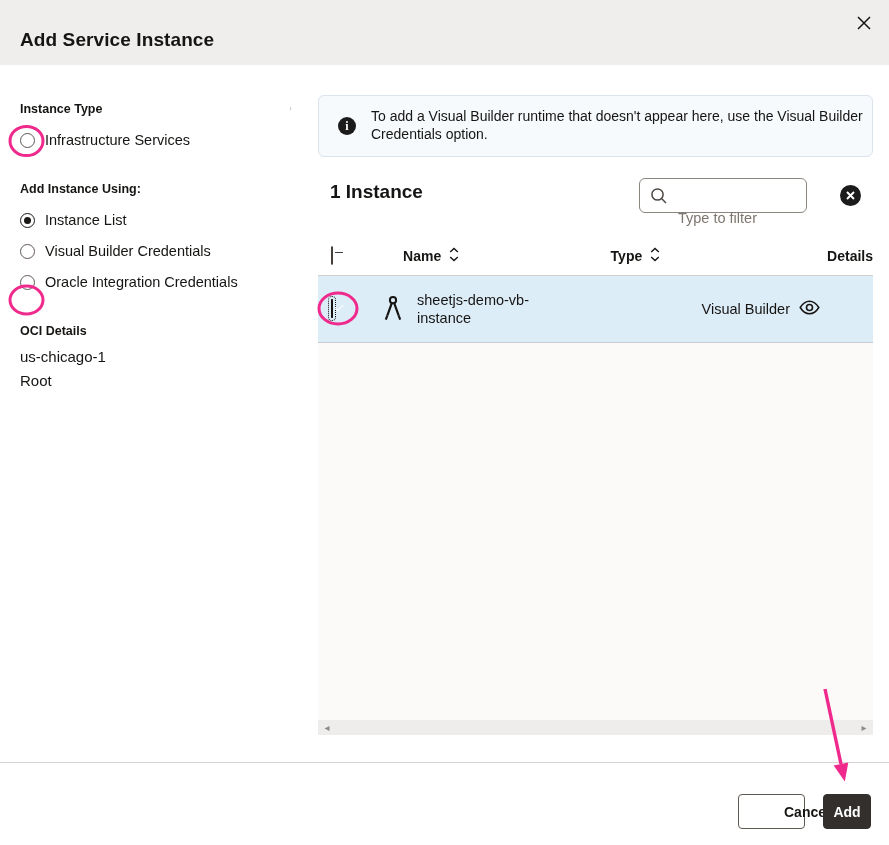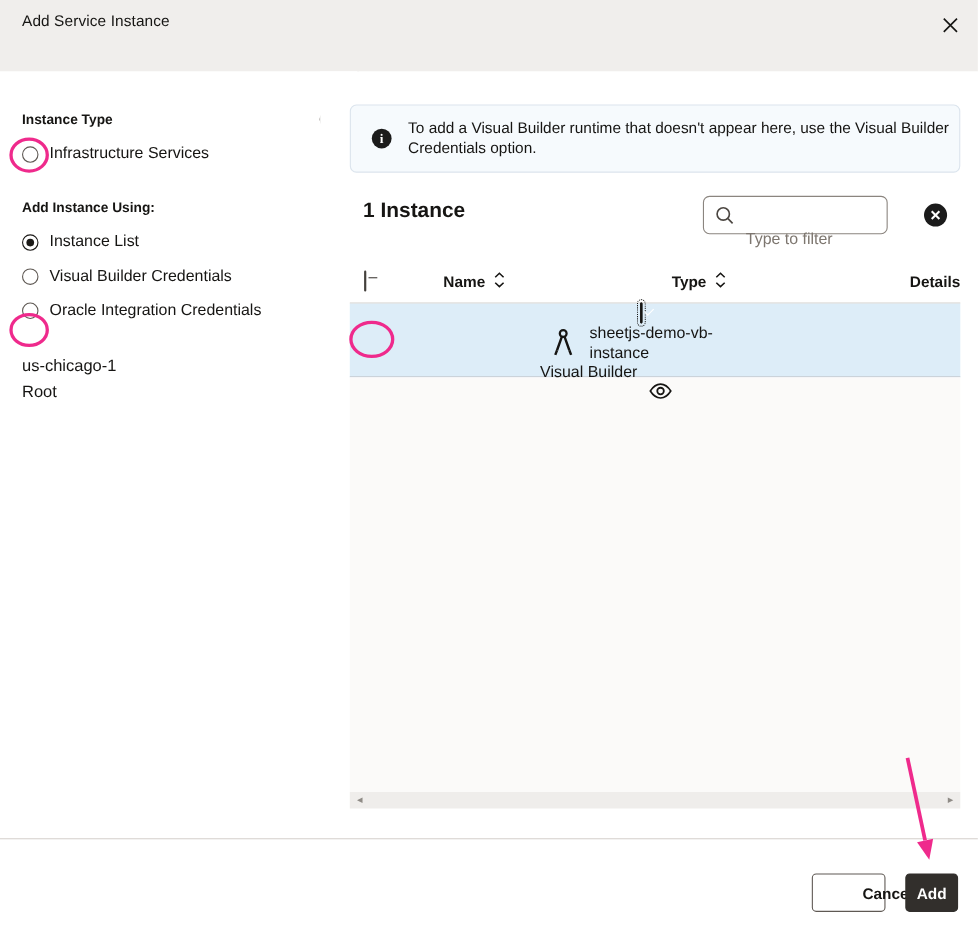--- a/index.html
+++ b/index.html
@@ -1,21 +1,21 @@
 <!DOCTYPE html>
 <html><head>
 <meta charset="utf-8">
 <style>
   html,body{margin:0;padding:0;background:#fff;}
   body{width:889px;height:845px;overflow:hidden;font-family:"Liberation Sans",sans-serif;color:#161513;}
   .dialog{position:relative;width:889px;height:845px;background:#fff;}
 
   
   .dlg-header{position:absolute;left:0;top:0;width:100%;height:65px;background:#f0eeec;box-sizing:border-box;}
-  .dlg-title{position:absolute;left:20px;top:11px;font-size:14px;font-weight:400;letter-spacing:.1px;}
+  .dlg-title{position:absolute;left:20px;top:29px;font-size:19px;font-weight:700;letter-spacing:.1px;}
   .close-btn{position:absolute;right:13px;top:12px;width:24px;height:24px;border:none;background:transparent;cursor:pointer;padding:0;}
 
   
   .sidebar{position:absolute;left:0;top:65px;width:326px;height:697px;border-right:1px solid #d7d3cf;box-sizing:border-box;padding:37px 24px 0 20px;background:#fff;}
   .side-label{position:relative;font-size:12.5px;font-weight:700;margin:0 0 16px 0;}
   .help-icn{position:absolute;right:-6px;top:-2px;}
   .radio-row{display:flex;align-items:flex-start;gap:10px;margin-bottom:14px;font-size:14.5px;line-height:1.22;}
   .radio{flex:0 0 auto;width:15px;height:15px;border-radius:50%;border:1.4px solid #5f5954;box-sizing:border-box;background:#fff;position:relative;margin-top:1px;}
   .radio.sel{border:1.6px solid #1b1917;}
   .radio.sel::after{content:"";position:absolute;left:50%;top:50%;width:7px;height:7px;margin:-3.5px 0 0 -3.5px;border-radius:50%;background:#1b1917;}
@@ -35,28 +35,28 @@
   .filter-box{position:absolute;right:66px;top:0;width:168px;height:35px;border:1px solid #8b857f;border-radius:6px;box-sizing:border-box;background:#fff;display:flex;align-items:center;padding:0 10px;gap:8px;}
   .filter-input{border:none;outline:none;flex:1;min-width:0;font-size:14.5px;font-family:inherit;color:#161513;background:transparent;margin-top:44px;}
   .filter-input::placeholder{color:#7d766f;}
   .clear-btn{position:absolute;right:12px;top:7px;width:21px;height:21px;border:none;border-radius:50%;background:#1b1b1b;cursor:pointer;padding:0;display:flex;align-items:center;justify-content:center;}
 
   
   .tbl{position:absolute;left:27px;right:16px;top:171px;}
   .tbl-hrow{display:flex;height:39px;align-items:center;border-bottom:1px solid #d2cfcb;background:#fff;}
   .col-chk{width:54px;box-sizing:border-box;padding-left:13px;}
   .col-name{width:209px;box-sizing:border-box;}
-  .col-type{width:209px;box-sizing:border-box;}
+  .col-type{width:209px;box-sizing:border-box;text-align:right;}
   .col-det{flex:1;box-sizing:border-box;padding-left:9px;}
   .hdr-cell{display:flex;align-items:center;gap:8px;font-size:14px;font-weight:700;margin-left:39px;}
   .chk{width:16px;height:16px;border:1.6px solid #44403c;border-radius:2px;box-sizing:border-box;background:#fff;position:relative;cursor:pointer;}
   .chk.ind::after{content:"";position:absolute;left:2.5px;top:5.2px;width:8px;height:1.8px;background:#44403c;}
   .chk.checked{background:#161513;border-color:#161513;outline:1px dotted #161513;outline-offset:2px;}
   .chk.checked::after{content:"";position:absolute;left:3px;top:3.5px;width:7px;height:4px;border-left:1.8px solid #fff;border-bottom:1.8px solid #fff;transform:rotate(-45deg);}
-  .tbl-row{display:flex;height:66px;align-items:center;background:#ddedf8;border-bottom:1px solid #c6cdd3;flex-direction:column;}
+  .tbl-row{display:flex;height:66px;align-items:center;background:#ddedf8;border-bottom:1px solid #c6cdd3;}
   .name-cell{display:flex;align-items:center;gap:12px;padding-left:9px;}
   .name-text{font-size:14.5px;line-height:1.25;width:125px;}
   .type-text{font-size:14.5px;}
   .eye-btn{background:none;border:none;padding:0;cursor:pointer;display:block;}
   .tbl-empty{height:377px;background:#fbfaf9;}
   .tbl-scroll{height:15px;background:#efedeb;position:relative;}
   .scroll-arrow{position:absolute;top:0;width:14px;height:15px;border:none;background:transparent;color:#8f8b86;font-size:10px;line-height:15px;padding:0;cursor:pointer;}
   .scroll-arrow.left{left:2px;}
   .scroll-arrow.right{right:2px;}
 
@@ -108,20 +108,28 @@
     </div>
     <div class="radio-row" style="margin-bottom:13px;">
       <span class="radio"></span>
       <span>Visual Builder Credentials</span>
     </div>
     <div class="radio-row gap-lg">
       <span class="radio"></span>
       <span>Oracle Integration Credentials</span>
     </div>
 
+    <div class="oci-head">
+      <span>OCI Details</span>
+      <button class="pencil-icn eye-btn" aria-label="edit">
+        <svg width="17" height="17" viewBox="0 0 17 17">
+          <path d="M2.6 14.6 L3.3 11.7 L11.7 3.3 a1.7 1.7 0 0 1 2.4 2.4 L5.7 14 Z" fill="none" stroke="#161513" stroke-width="1.3" stroke-linejoin="round"></path>
+        </svg>
+      </button>
+    </div>
     <div class="oci-val">us-chicago-1</div>
     <div class="oci-val">Root</div>
   </div>
 
   <div class="main">
 
     <div class="banner">
       <div class="banner-icn">i</div>
       <div class="banner-text">To add a Visual Builder runtime that doesn't appear here, use the Visual Builder Credentials option.</div>
     </div>

